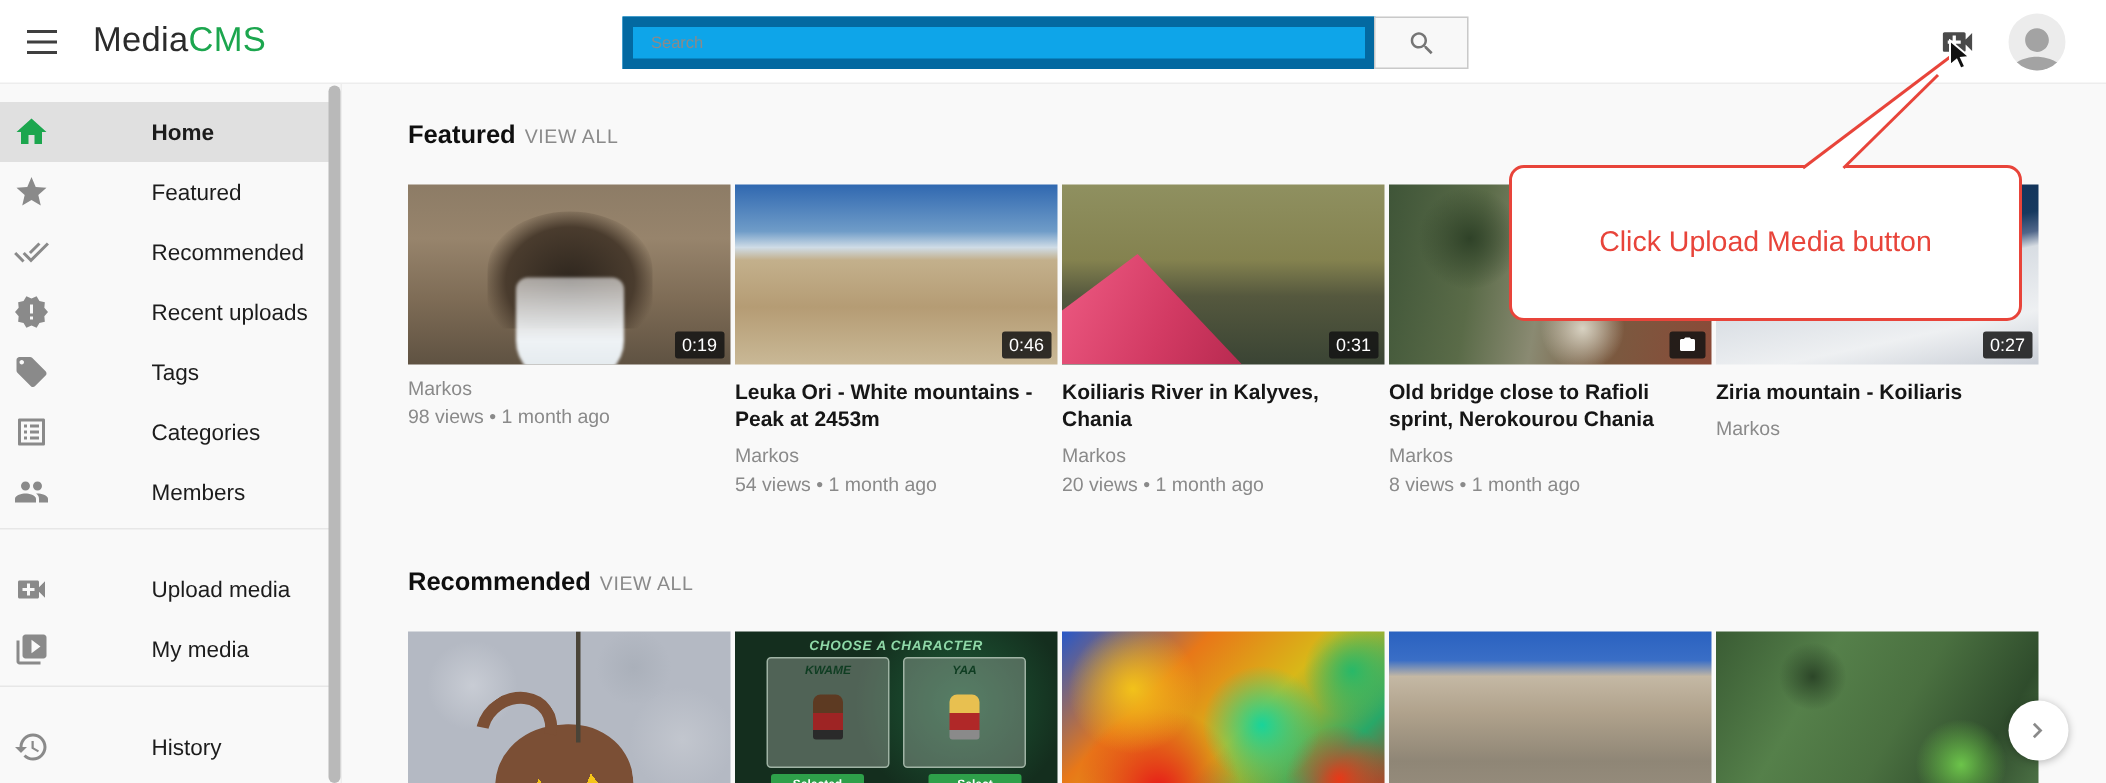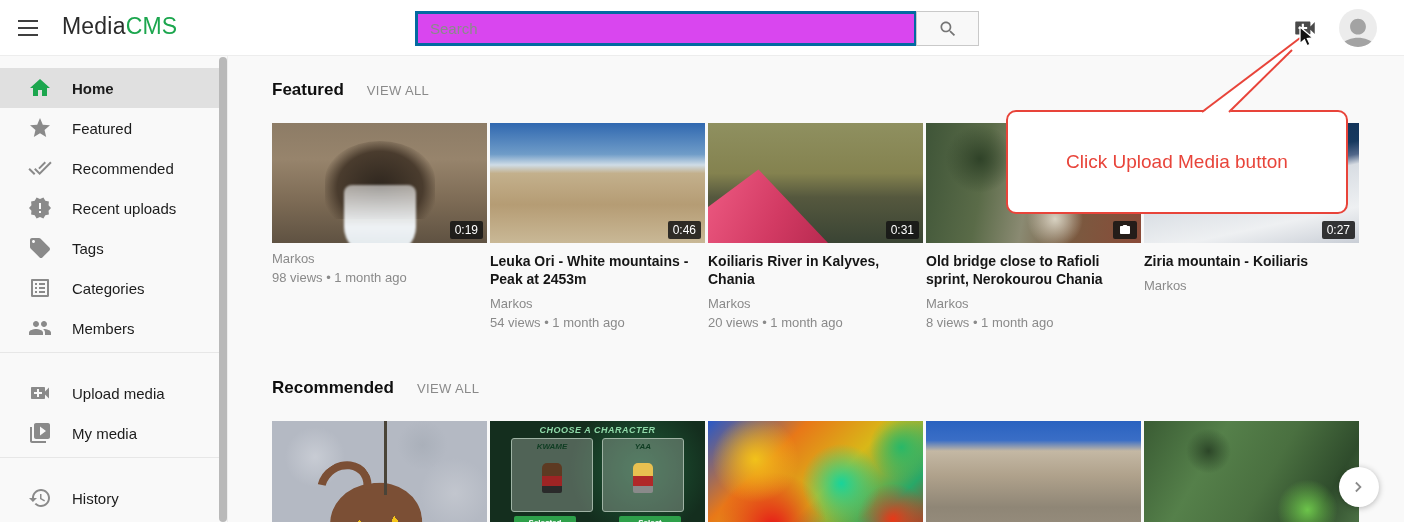--- a/index.html
+++ b/index.html
@@ -10,51 +10,51 @@
   }
   
   .topbar { position:absolute; left:0; top:0; width:1404px; height:56px; background:#fff;
             border-bottom:1px solid #ededed; z-index:10;text-decoration:underline; }
   .hamburger { position:absolute; left:18px; top:20px; width:20px; height:16px; cursor:pointer; }
   .hamburger span { display:block; height:2px; background:#3f3f3f; margin-bottom:5px; }
   .logo { position:absolute; left:62px; top:13px; font-size:23px; letter-spacing:0.2px;
           color:#2b2b2b; cursor:pointer; }
   .logo .cms { color:#1ca64e; }
   .search-wrap { position:absolute; left:415px; top:11px; display:flex; }
-  .search-input { width:502px; height:35px; border:3px solid #0369a1; background:#d946ef;
-                  padding:0 12px; font-size:15px; color:#333; outline:none;
+  .search-input { width:502px; height:35px; border:7px solid #0369a1; background:#0ea5e9;
+                  padding:0 12px; font-size:11px; color:#333; outline:none;
                   font-family:"Liberation Sans", sans-serif; }
   .search-input::placeholder { color:#8a8a8a; }
   .search-btn { width:63px; height:35px; margin-left:-1px; border:1px solid #c9c9c9;
                 background:#f8f8f8; display:flex; align-items:center; justify-content:center;
                 cursor:pointer; }
   .search-btn svg { width:20px; height:20px; fill:#757575; }
   .upload-btn { position:absolute; left:1292px; top:15px; width:26px; height:26px; cursor:pointer; }
   .upload-btn svg { width:26px; height:26px; fill:#4a4a4a; }
   .avatar { position:absolute; left:1339px; top:9px; width:38px; height:38px; border-radius:50%;
             background:#ececec; overflow:hidden; cursor:pointer; }
   .avatar svg { width:38px; height:38px; fill:#a3a3a3; }
   
   .sidebar { position:absolute; left:0; top:56px; width:228px; height:466px; background:#f9f9f9;
              border-right:1px solid #ededed; padding-top:12px; z-index:5; }
-  .side-item { height:40px; width:220px; display:flex; align-items:center; padding-left:28px;
-               font-size:15px; color:#1c1c1c; cursor:pointer; }
+  .side-item { height:40px; width:220px; display:flex; align-items:center; padding-left:9px;
+               font-size:15px; color:#1c1c1c; cursor:pointer;gap:48px; }
   .side-item.active { background:#e0e0e0; font-weight:bold; }
   .side-item .icn { width:24px; height:24px; margin-right:20px; fill:#8a8a8a; flex:none; }
   .side-item.active .icn { fill:#1ca64e; }
   .side-divider { height:1px; background:#e7e7e7; margin:4px 0 20px 0; width:220px; }
   .side-scrollbar { position:absolute; left:219px; top:57px; width:8px; height:465px;
                     background:#b9b9b9; border-radius:4px; z-index:6; cursor:pointer; }
   
   .section { position:absolute; }
   .sec-featured { left:272px; top:80px; }
   .sec-recommended { left:272px; top:378px; }
   .section-head { display:flex; align-items:baseline; margin-bottom:22px; height:21px; }
   .section-title { font-size:17px; font-weight:bold; color:#0f0f0f; margin:0; }
-  .view-all { margin-left:23px; font-size:13px; color:#8a8a8a; letter-spacing:0.4px; cursor:pointer; }
+  .view-all { margin-left:6px; font-size:13px; color:#8a8a8a; letter-spacing:0.4px; cursor:pointer; }
   .cards-row { display:flex; gap:3px; }
   .card { width:215px; flex:none; }
   .thumb { position:relative; width:215px; height:120px; overflow:hidden; cursor:pointer; background:#ddd; }
   .dur { position:absolute; right:4px; bottom:4px; background:rgba(20,20,20,0.85); color:#fff;
          font-size:12px; line-height:16px; padding:1px 5px; border-radius:2px;margin-top:46px; }
   .dur.photo svg { width:14px; height:12px; fill:#fff; display:block; margin:2px 0; }
   .card-title { margin-top:9px; font-size:14px; line-height:18px; font-weight:bold; color:#161616; cursor:pointer; }
   .card-author { margin-top:7px; font-size:13px; line-height:18px; color:#8a8a8a; cursor:pointer; }
   .card-meta { font-size:13px; line-height:19px; color:#8a8a8a; }
   

